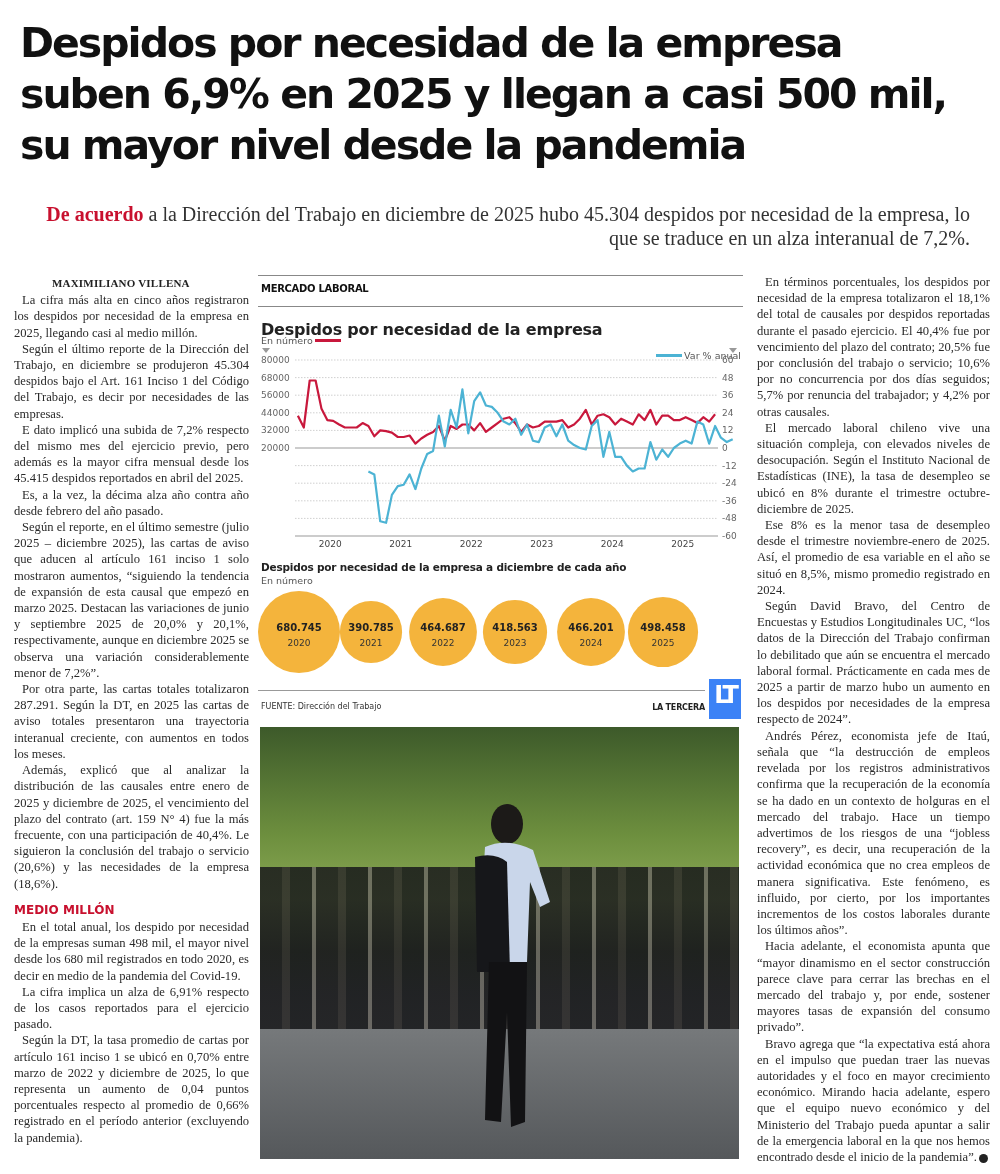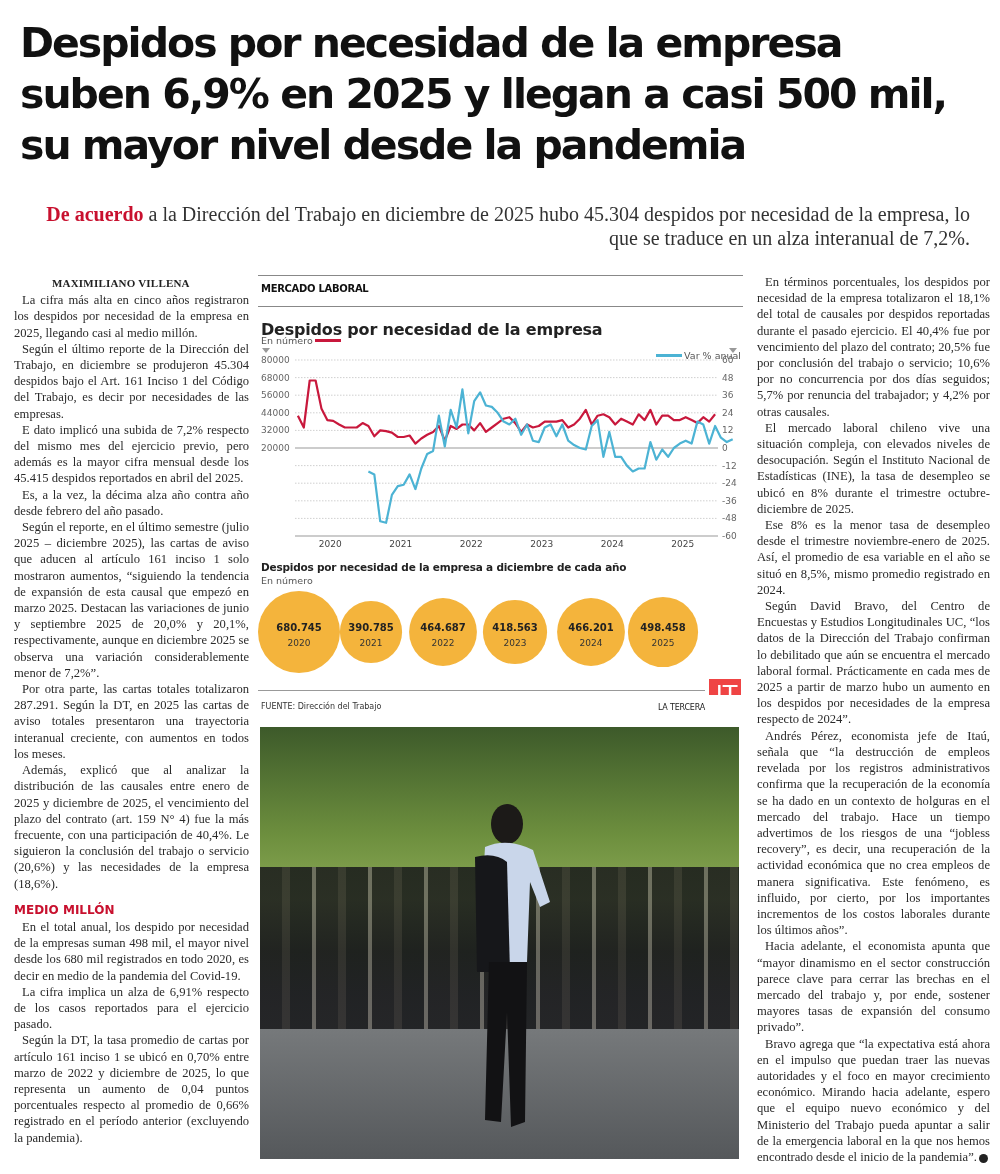--- a/index.html
+++ b/index.html
@@ -33,22 +33,22 @@
   .legend-right { position: absolute; right: 2px; top: 75px; font-size: 9.5px; color: #555; display: flex; align-items: center; }
   .swatch { display: inline-block; width: 26px; height: 3px; margin: 0 2px; }
   .tri { position: absolute; top: 73px; width: 0; height: 0; border-left: 4px solid transparent; border-right: 4px solid transparent; border-top: 5px solid #999; }
   .tri-left { left: 4px; }
   .tri-right { right: 6px; }
   svg.linechart { position: absolute; left: 0; top: 78px; width: 485px; height: 195px; }
   .bubbles-title { position: absolute; left: 3px; top: 286px; font-size: 10.5px; font-weight: bold; color: #222; letter-spacing: -0.2px; }
   .bubbles-sub { position: absolute; left: 3px; top: 300px; font-size: 9.5px; color: #555; }
   svg.bubbles { position: absolute; left: 0; top: 312px; width: 485px; height: 95px; }
   .source { position: absolute; left: 3px; top: 427px; font-size: 8px; color: #333; }
-  .brand { position: absolute; right: 38px; top: 428px; font-size: 8px; font-weight: normal; color: #222; letter-spacing: -0.2px; }
-  .logo { position: absolute; right: 2px; top: 404px; width: 32px; height: 16px; background: #ef4444; color: #fff; font-size: 24px; font-weight: normal; text-align: center; line-height: 32px; letter-spacing: -3px; }
+  .brand { position: absolute; right: 38px; top: 428px; font-size: 8px; font-weight: bold; color: #222; letter-spacing: -0.2px; }
+  .logo { position: absolute; right: 2px; top: 404px; width: 32px; height: 40px; background: #3b82f6; color: #fff; font-size: 24px; font-weight: bold; text-align: center; line-height: 32px; letter-spacing: -3px; }
 
   .photo { position: absolute; left: 260px; top: 727px; width: 479px; height: 432px; overflow: hidden;
     background: linear-gradient(to bottom, #3d5a2a 0%, #6d8f3e 25%, #8aa855 40%, #4a5a3a 52%, #5a5f60 62%, #6e7274 75%, #55595c 100%); }
   .photo .crowd { position: absolute; left: 0; top: 140px; width: 100%; height: 200px;
     background: repeating-linear-gradient(90deg, #1a1a1c 0 22px, #2d2b2a 22px 30px, #17181a 30px 52px, #6b6862 52px 56px); opacity: 0.85; }
   .photo .man { position: absolute; left: 195px; top: 75px; width: 100px; height: 340px; }
   .photo .road { position: absolute; left: 0; bottom: 0; width: 100%; height: 130px; background: linear-gradient(#76797b, #55585b); }
 </style>
 </head>
 <body>

